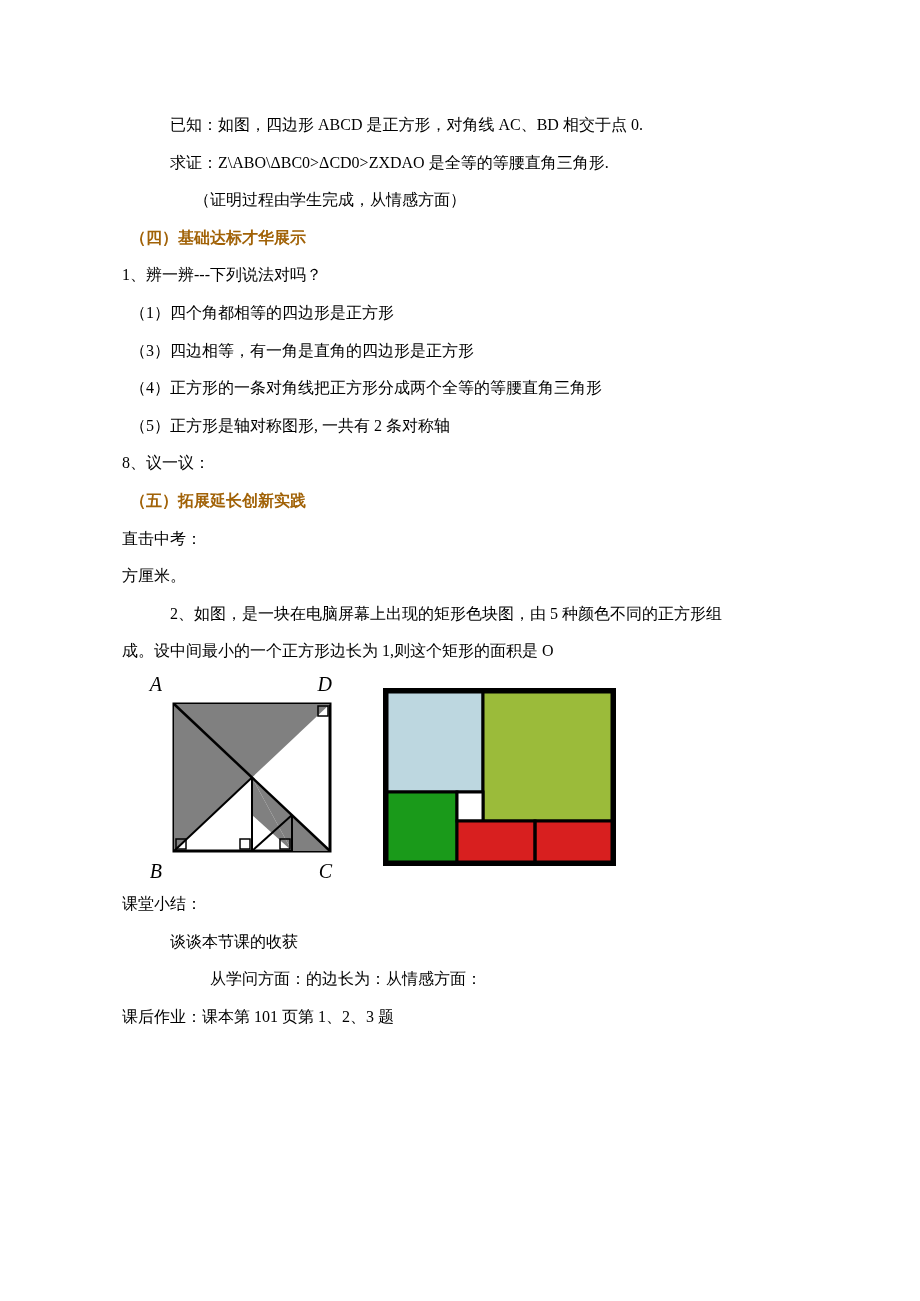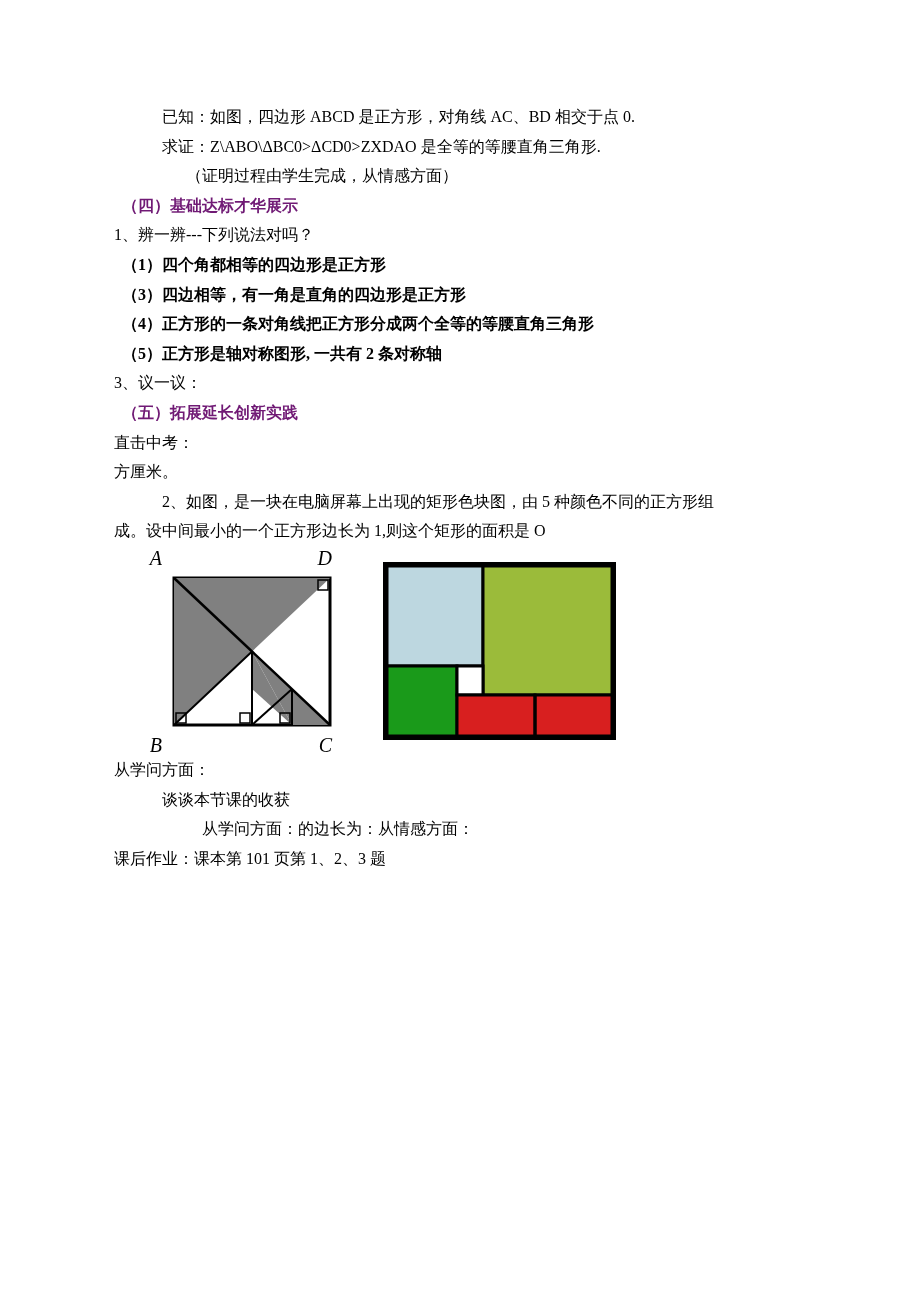--- a/index.html
+++ b/index.html
@@ -9,26 +9,26 @@
     font-family: "SimSun", "宋体", serif;
     font-size: 16px;
     color: #000;
     line-height: 1.6;
     width: 920px;
   }
   .page {
     padding: 100px 110px 0 110px;
   }
   .indent1 { text-indent: 3em; }
-  .indent05 { text-indent: 0.5em; font-weight: bold; }
+  .indent05 { text-indent: 0.5em; }
   .indent2 { text-indent: 4.5em; }
-  .red { color: #701a75; }
+  .red { color: #a16207; }
   .bold { font-weight: bold; }
   p { margin: 0; }
-  .line { margin: 4px; }
+  .line { margin: 12px; }
   .figs {
     display: flex;
     align-items: center;
     gap: 40px;
     margin: 6px 0 2px 30px;
   }
   .fig1-wrap {
     display: grid;
     grid-template-columns: 22px 180px;
     grid-template-rows: 24px 155px 24px;
@@ -52,21 +52,21 @@
   <p class="line indent1">已知：如图，四边形 ABCD 是正方形，对角线 AC、BD 相交于点 0.</p>
   <p class="line indent1">求证：Z\ABO\ΔBC0&gt;ΔCD0&gt;ZXDAO 是全等的等腰直角三角形.</p>
   <p class="line indent2">（证明过程由学生完成，从情感方面）</p>
 
   <p class="line red bold indent05">（四）基础达标才华展示</p>
   <p class="line">1、辨一辨---下列说法对吗？</p>
   <p class="line indent05">（1）四个角都相等的四边形是正方形</p>
   <p class="line indent05">（3）四边相等，有一角是直角的四边形是正方形</p>
   <p class="line indent05">（4）正方形的一条对角线把正方形分成两个全等的等腰直角三角形</p>
   <p class="line indent05">（5）正方形是轴对称图形, 一共有 2 条对称轴</p>
-  <p class="line">3、议一议：</p>
+  <p class="line">8、议一议：</p>
 
   <p class="line red bold indent05">（五）拓展延长创新实践</p>
   <p class="line">直击中考：</p>
   <p class="line">方厘米。</p>
   <p class="line indent1">2、如图，是一块在电脑屏幕上出现的矩形色块图，由 5 种颜色不同的正方形组</p>
   <p class="line">成。设中间最小的一个正方形边长为 1,则这个矩形的面积是 O</p>
 
   <div class="figs">
 
     <div class="fig1-wrap">
@@ -109,18 +109,18 @@
       <rect x="75" y="105" width="26" height="29" fill="none" stroke-width="3" stroke="#000000"></rect>
 
       <rect x="75" y="134" width="78" height="41" fill="#d81f1f"></rect>
       <rect x="153" y="134" width="77" height="41" fill="#d81f1f"></rect>
       <rect x="75" y="134" width="78" height="41" fill="none" stroke-width="3" stroke="#000000"></rect>
       <rect x="153" y="134" width="77" height="41" fill="none" stroke-width="3" stroke="#000000"></rect>
     </svg>
 
   </div>
 
-  <p class="line">从学问方面：</p>
+  <p class="line">课堂小结：</p>
   <p class="line indent1">谈谈本节课的收获</p>
   <p class="line" style="text-indent:5.5em">从学问方面：的边长为：从情感方面：</p>
   <p class="line">课后作业：课本第 101 页第 1、2、3 题</p>
 
 </div>
 
 </body></html>

